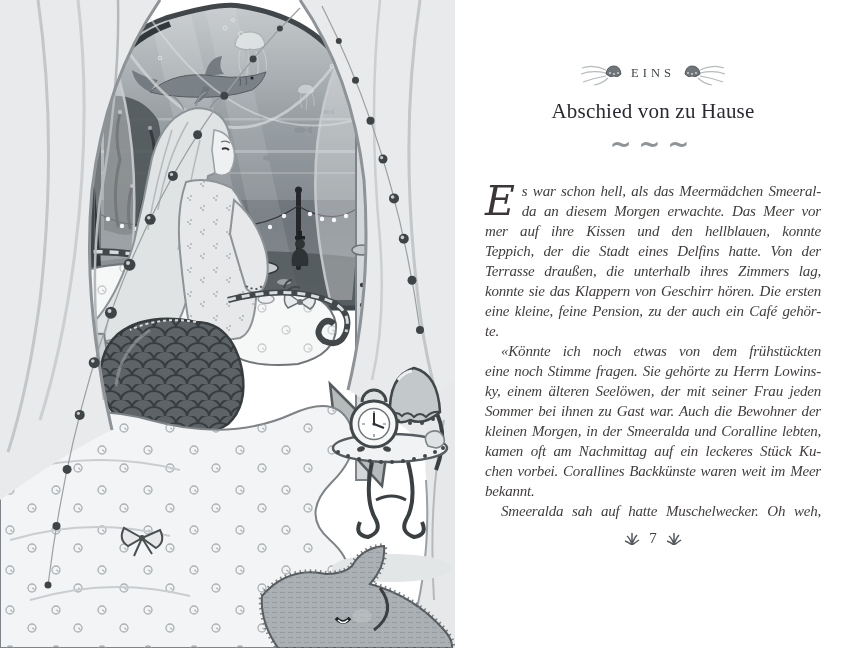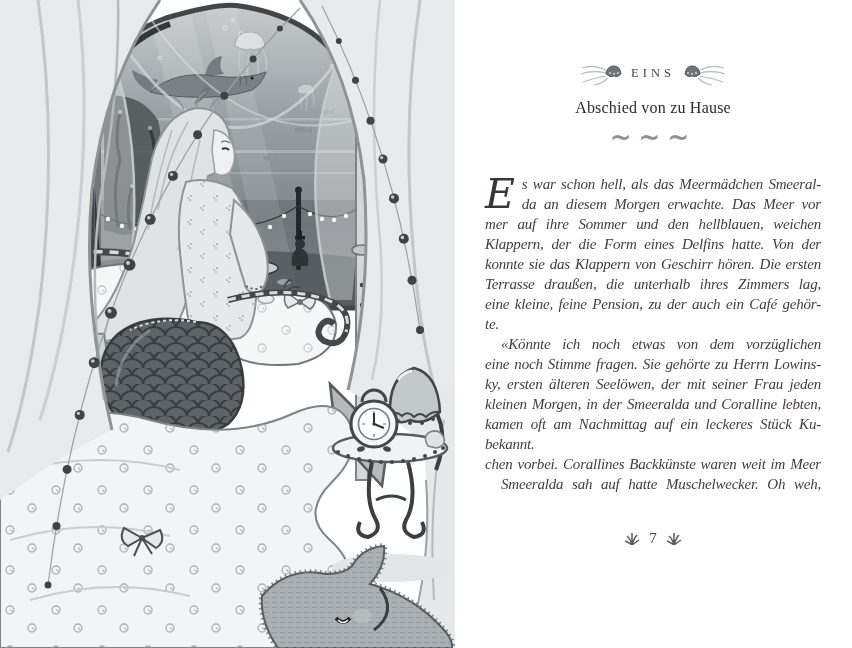--- a/index.html
+++ b/index.html
@@ -5,21 +5,21 @@
   html,body{margin:0;padding:0;}
   body{width:852px;height:648px;background:#ffffff;overflow:hidden;position:relative;
        font-family:"Liberation Serif",serif;}
   .spread{position:absolute;inset:0;background:#ffffff;}
   .page-left{position:absolute;left:0;top:0;width:456px;height:648px;}
   .page-right{position:absolute;left:455px;top:0;width:397px;height:572px;border-radius:17px;}
 
   .text-col{position:absolute;left:30px;top:60px;width:336px;}
   .chapter-head{display:flex;align-items:center;justify-content:center;gap:9px;height:26px;}
   .chapter-label{font-size:12.5px;letter-spacing:4px;color:#3e4346;}
-  .chapter-title{text-align:center;font-size:16px;color:#2a2a33;margin-top:13px;letter-spacing:.2px;}
+  .chapter-title{text-align:center;font-size:21px;color:#2a2a33;margin-top:13px;letter-spacing:.2px;}
   .divider{text-align:center;font-family:"DejaVu Sans",sans-serif;font-weight:bold;
            font-size:26px;color:#8d9396;letter-spacing:7px;margin-top:7px;line-height:26px;}
   .body-text{margin-top:24px;font-size:15px;line-height:20px;color:#403d3c;letter-spacing:-0.2px;}
   .line{text-align:justify;text-align-last:justify;font-style:italic;}
   .line.last{text-align-last:left;}
   .para.jlast .line.last{text-align-last:justify;}
   .para.indent .line.first{text-indent:16px;}
   .dropcap{float:left;font-family:"DejaVu Serif",serif;font-style:italic;
            font-size:41px;line-height:34px;padding:3px 7px 0 0;color:#3a3736;}
   .page-footer{position:absolute;left:30px;width:336px;bottom:25px;display:flex;
@@ -377,35 +377,36 @@
 
       <div class="chapter-title">Abschied von zu Hause</div>
 
       <div class="divider">~~~</div>
 
       <div class="body-text">
           <div class="para">
             <span class="dropcap">E</span>
             <div class="line first">s war schon hell, als das Meermädchen Smeeral-</div>
             <div class="line">da an diesem Morgen erwachte. Das Meer vor</div>
-            <div class="line">mer auf ihre Sommer und den hellblauen, weichen</div>
-            <div class="line">Klappern, der die Form eines Delfins hatte. Von der</div>
+            <div class="line">mer auf ihre Kissen und den hellblauen, konnte</div>
+            <div class="line">Teppich, der die Stadt eines Delfins hatte. Von der</div>
+            <div class="line">Terrasse draußen, die unterhalb ihres Zimmers lag,</div>
             <div class="line">konnte sie das Klappern von Geschirr hören. Die ersten</div>
-            <div class="line">Terrasse draußen, die unterhalb ihres Zimmers lag,</div>
             <div class="line">eine kleine, feine Pension, zu der auch ein Café gehör-</div>
             <div class="line last">te.</div>
           </div>
           <div class="para indent">
-            <div class="line first">«Könnte ich noch etwas von dem vorzüglichen</div>
+            <div class="line first">«Könnte ich noch etwas von dem frühstückten</div>
             <div class="line">eine noch Stimme fragen. Sie gehörte zu Herrn Lowins-</div>
-            <div class="line">ky, ersten älteren Seelöwen, der mit seiner Frau jeden</div>
+            <div class="line">ky, einem älteren Seelöwen, der mit seiner Frau jeden</div>
+            <div class="line">Sommer bei ihnen zu Gast war. Auch die Bewohner der</div>
             <div class="line">kleinen Morgen, in der Smeeralda und Coralline lebten,</div>
             <div class="line">kamen oft am Nachmittag auf ein leckeres Stück Ku-</div>
+            <div class="line">chen vorbei. Corallines Backkünste waren weit im Meer</div>
             <div class="line last">bekannt.</div>
-            <div class="line">chen vorbei. Corallines Backkünste waren weit im Meer</div>
           </div>
           <div class="para indent jlast">
             <div class="line first last">Smeeralda sah auf hatte Muschelwecker. Oh weh,</div>
           </div>
         </div>
     </div>
 
     <div class="page-footer">
       <svg width="16" height="13" viewBox="0 0 16 13">
         <path d="M8,13 Q6,6 3,4 M8,13 Q8,5 8,1 M8,13 Q10,6 13,3 M8,13 Q4,10 1,9 M8,13 Q12,10 15,8" stroke="#555b5e" stroke-width="1.5" fill="none"></path>

